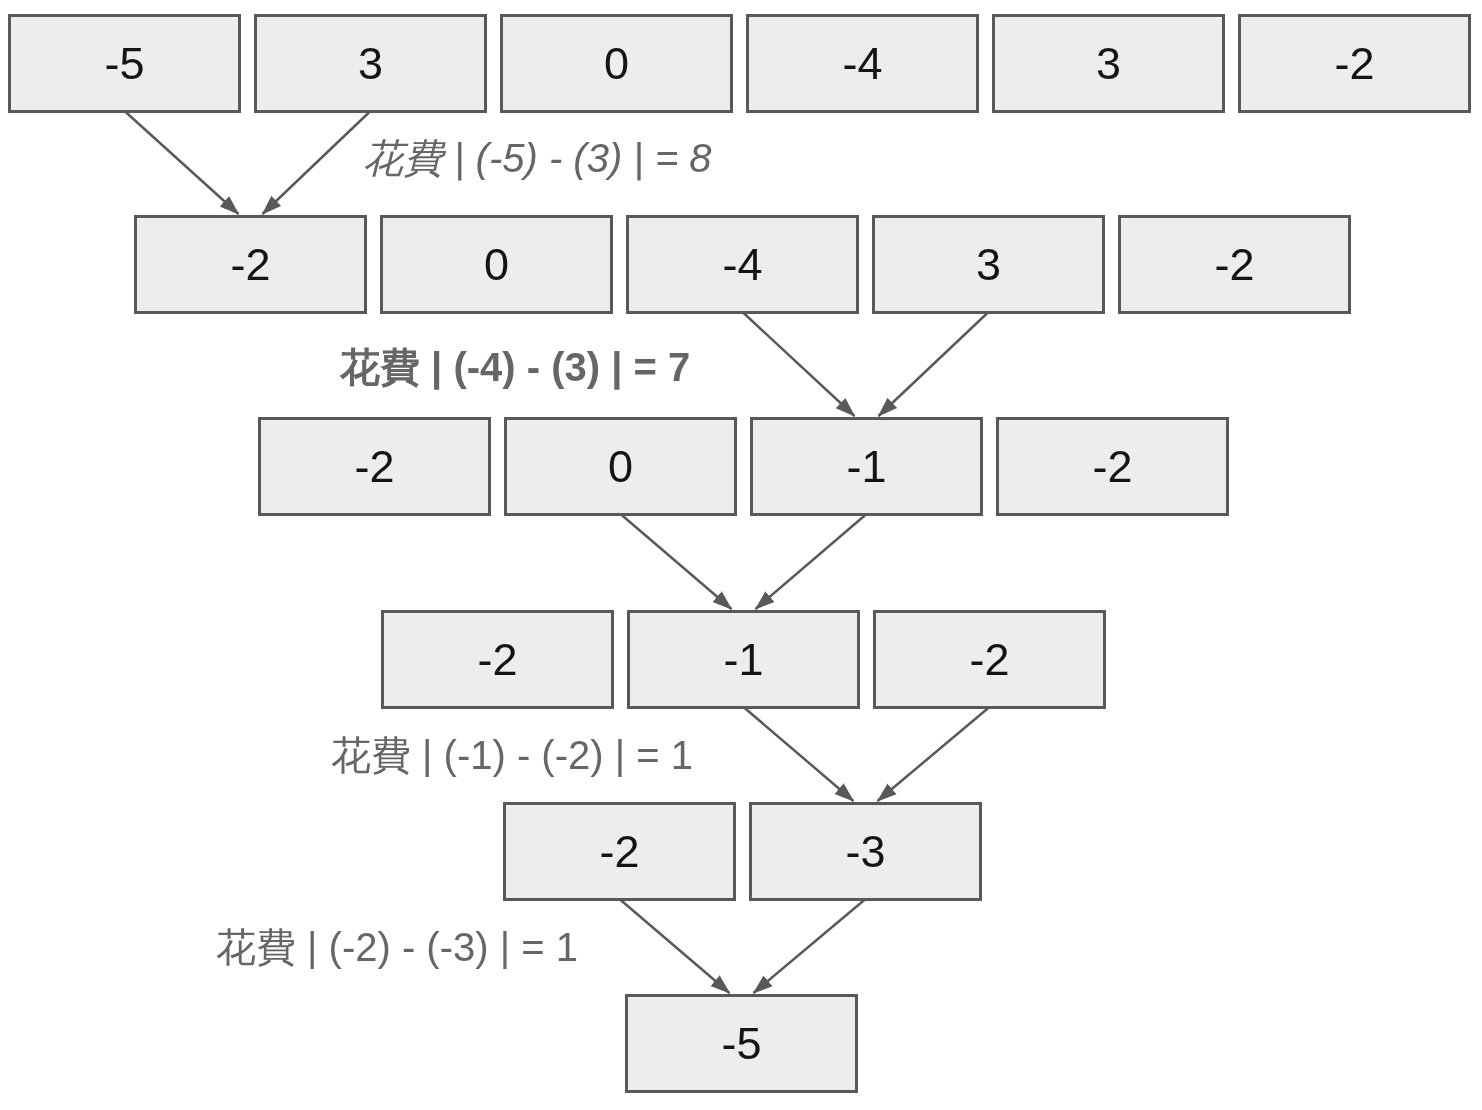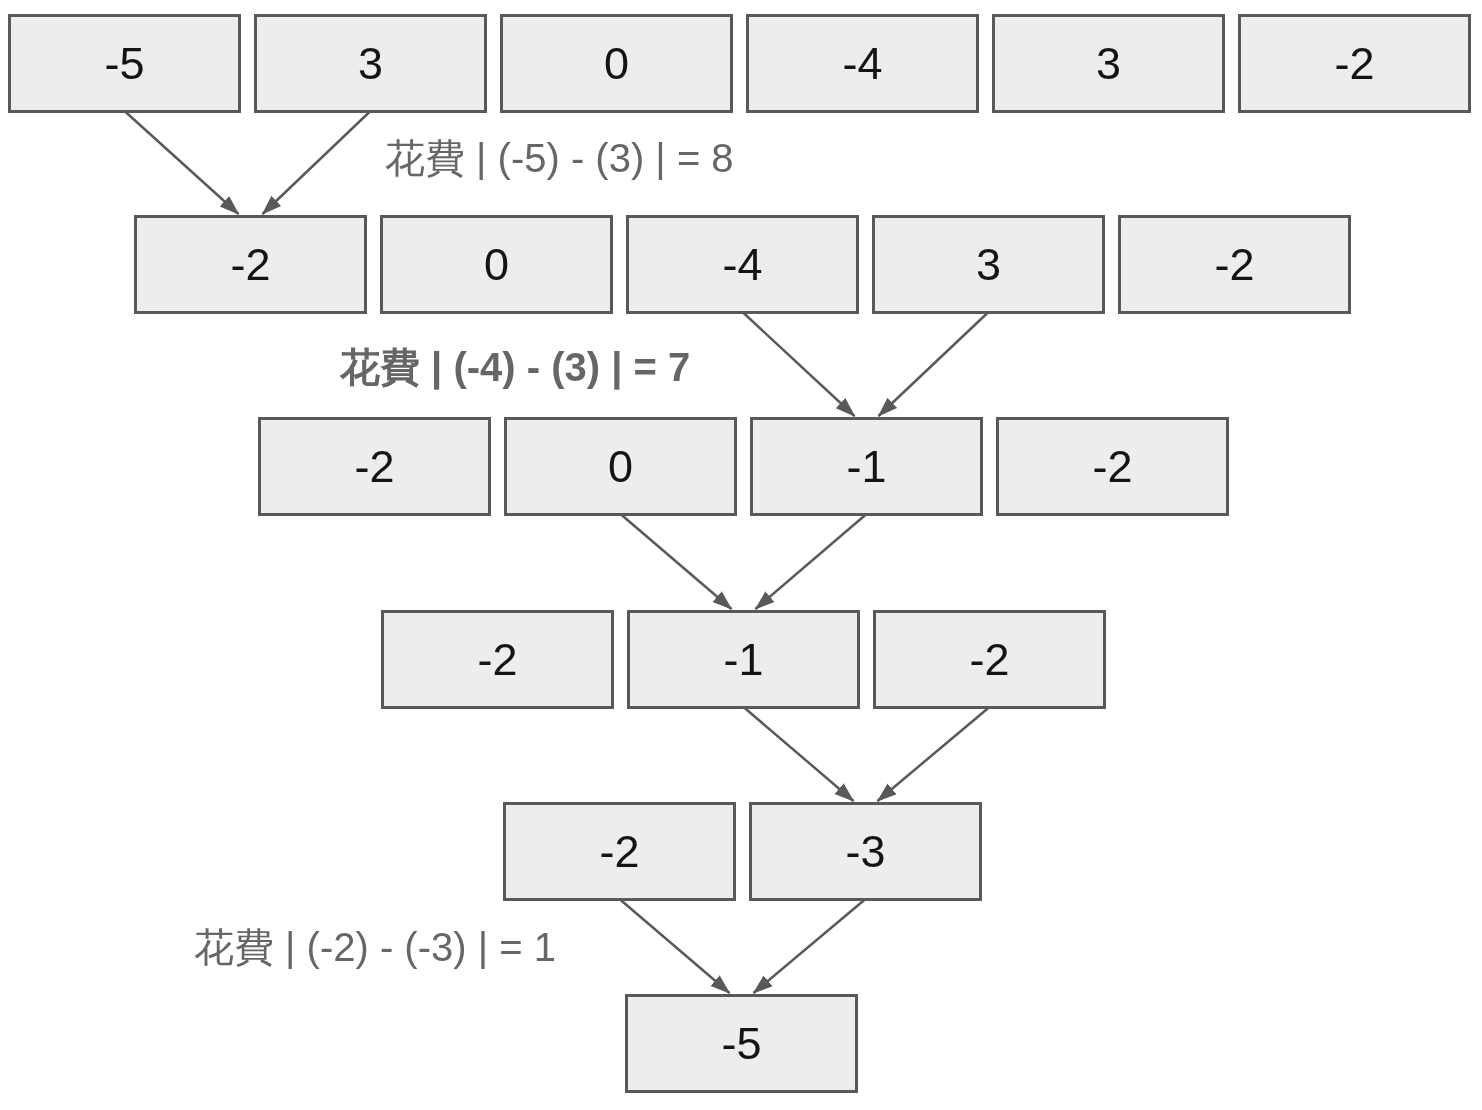--- a/index.html
+++ b/index.html
@@ -83,16 +83,17 @@
     <div class="cell" style="left: 258px; top: 417px;">-2</div>
     <div class="cell" style="left: 504px; top: 417px;">0</div>
     <div class="cell" style="left: 750px; top: 417px;">-1</div>
     <div class="cell" style="left: 996px; top: 417px;">-2</div>
     <div class="cell" style="left: 381px; top: 610px;">-2</div>
     <div class="cell" style="left: 627px; top: 610px;">-1</div>
     <div class="cell" style="left: 873px; top: 610px;">-2</div>
     <div class="cell" style="left: 503px; top: 802px;">-2</div>
     <div class="cell" style="left: 749px; top: 802px;">-3</div>
     <div class="cell" style="left: 625px; top: 994px;">-5</div>
-    <div class="merge-label" style="left: 385px; top: 158px;">花費 | (-5) - (3) | = 8</div>
+    <div class="merge-label" style="left: 363px; top: 158px; font-style: italic;">花費 | (-5) - (3) | = 8</div>
     <div class="merge-label" style="left: 340px; top: 367px; font-weight: bold;">花費 | (-4) - (3) | = 7</div>
-    <div class="merge-label" style="left: 194px; top: 947px;">花費 | (-2) - (-3) | = 1</div>
+    <div class="merge-label" style="left: 331px; top: 755px;">花費 | (-1) - (-2) | = 1</div>
+    <div class="merge-label" style="left: 216px; top: 947px;">花費 | (-2) - (-3) | = 1</div>
   </div>
 
 </body></html>

